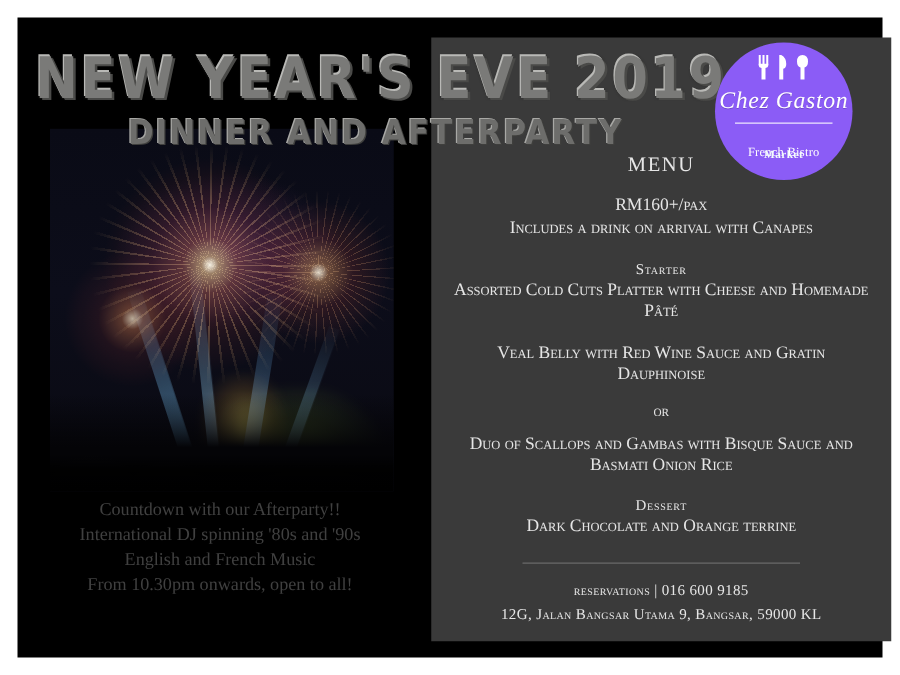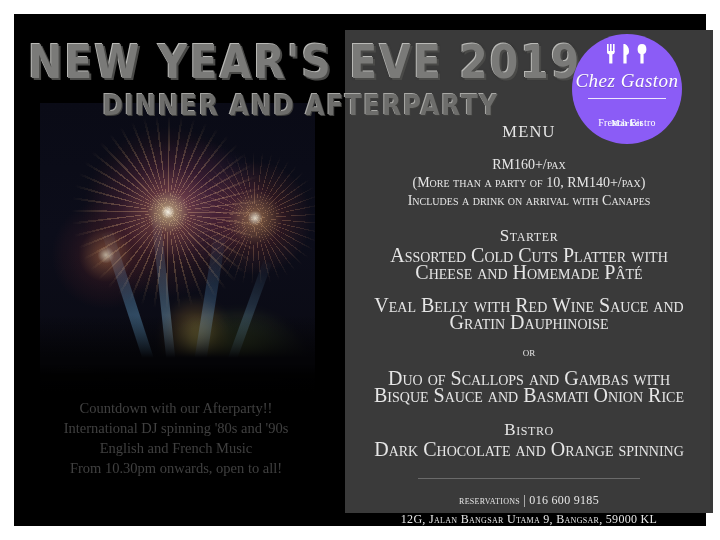--- a/index.html
+++ b/index.html
@@ -219,26 +219,26 @@
     letter-spacing: 1.2px;
     margin-bottom: 14px;
   }
   .price-block { margin-bottom: 4px; }
   .price-block div {
     font-size: 14px;
     line-height: 18px;
   }
   .course { margin-top: 16px; }
   .course-title {
-    font-size: 17px;
+    font-size: 12px;
     letter-spacing: 0.6px;
     margin-bottom: 1px;
   }
   .course-desc {
-    font-size: 20px;
+    font-size: 14px;
     line-height: 17px;
     padding: 0 16px;
     text-align: center;
   }
   .or-line {
     font-size: 13px;
     margin-top: 13px;
     margin-bottom: 10px;
   }
   .divider {
@@ -341,40 +341,39 @@
     <div>English and French Music</div>
     <div>From 10.30pm onwards, open to all!</div>
   </div>
 
   <div class="menu-panel">
     <div class="menu-inner">
       <div class="menu-heading">MENU</div>
 
       <div class="price-block">
         <div>RM160+/pax</div>
-        <div>(More than a party of 10, RM140+/pax)</div>
         <div>Includes a drink on arrival with Canapes</div>
       </div>
 
       <div class="course">
         <div class="course-title">Starter</div>
         <div class="course-desc">Assorted Cold Cuts Platter with Cheese and Homemade Pâté</div>
       </div>
 
       <div class="course">
         <div class="course-desc">Veal Belly with Red Wine Sauce and Gratin Dauphinoise</div>
       </div>
 
       <div class="or-line">or</div>
 
       <div class="course-desc">Duo of Scallops and Gambas with Bisque Sauce and Basmati Onion Rice</div>
 
       <div class="course">
-        <div class="course-title">Bistro</div>
-        <div class="course-desc">Dark Chocolate and Orange spinning</div>
+        <div class="course-title">Dessert</div>
+        <div class="course-desc">Dark Chocolate and Orange terrine</div>
       </div>
 
       <div class="divider"></div>
 
       <div class="contact">
         <div>reservations | 016 600 9185</div>
         <div>12G, Jalan Bangsar Utama 9, Bangsar, 59000 KL</div>
       </div>
     </div>
   </div>

